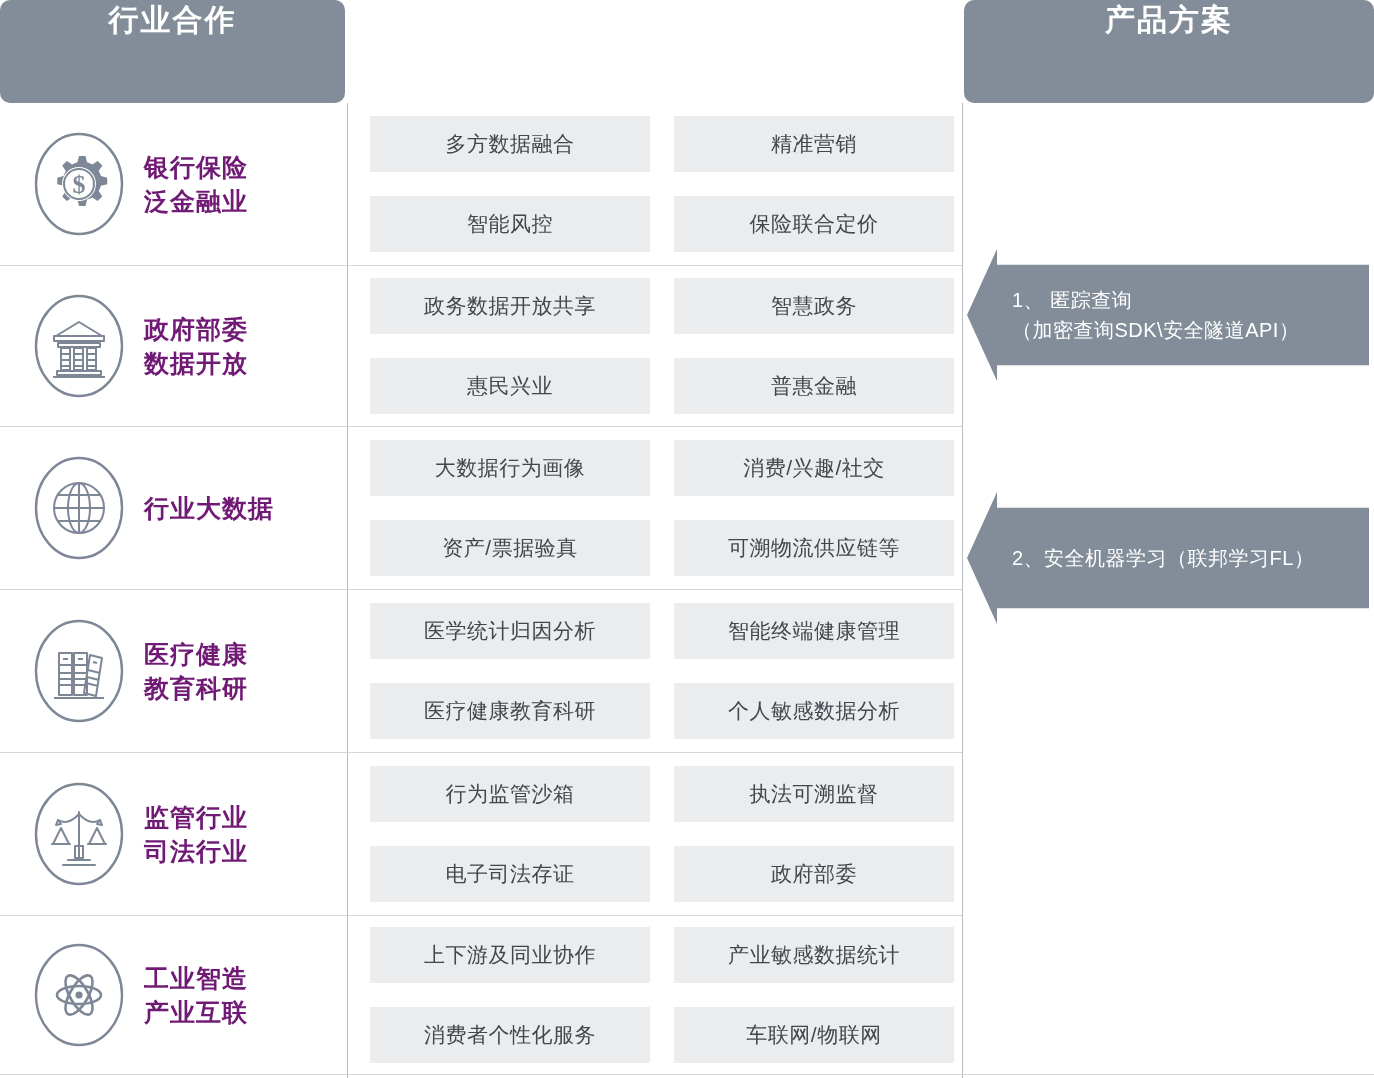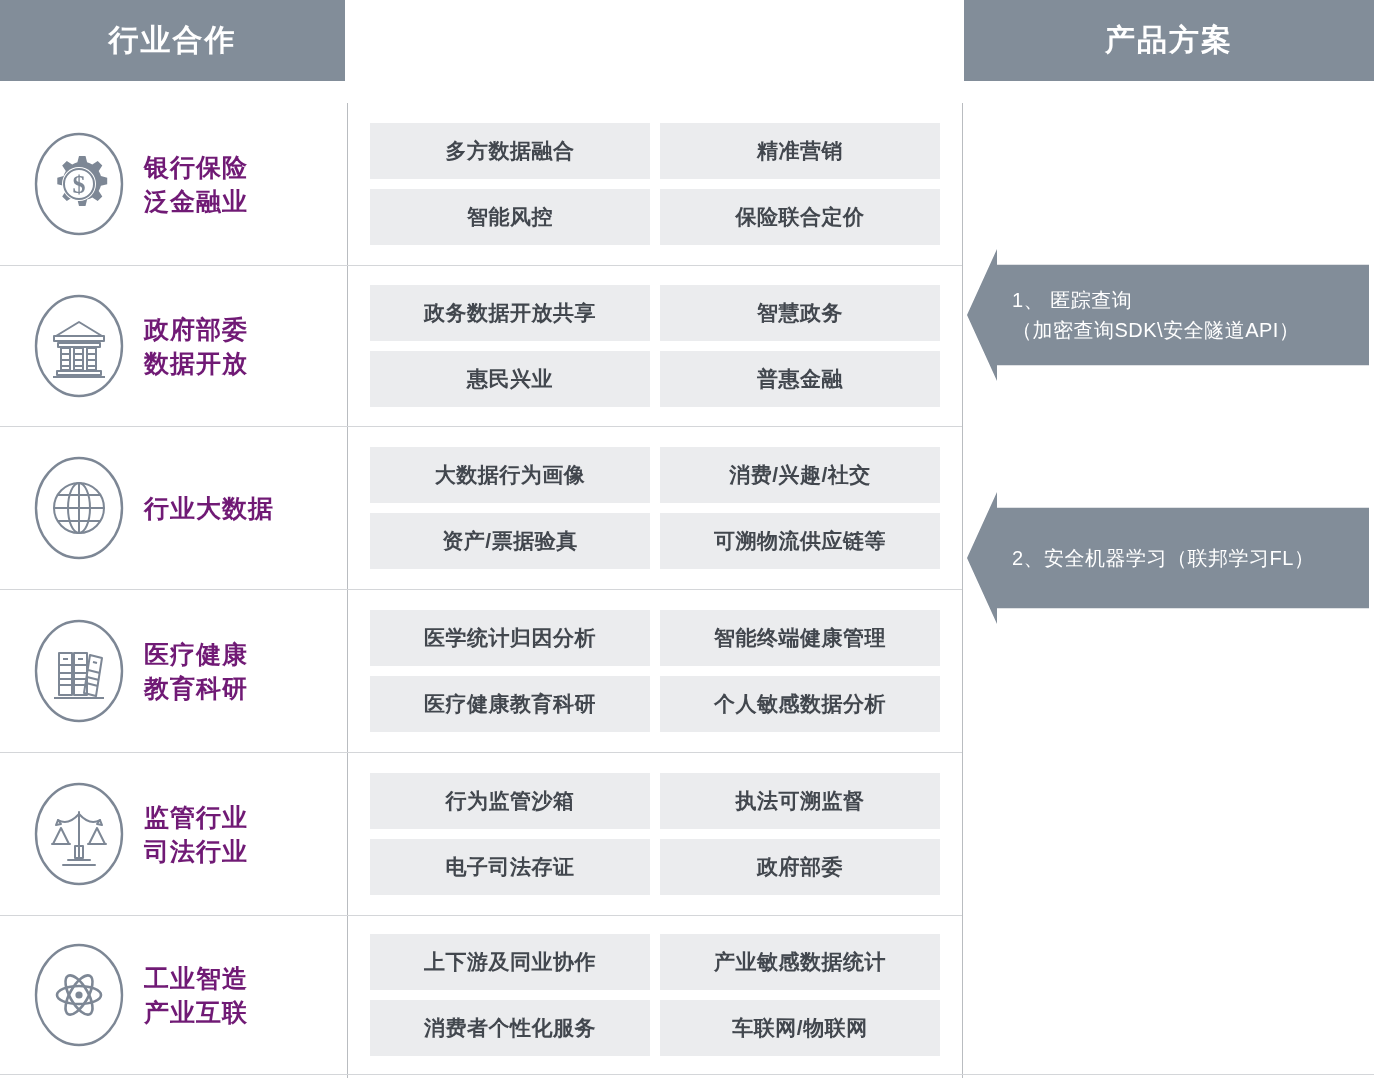--- a/index.html
+++ b/index.html
@@ -20,25 +20,25 @@
   
   .header-band {
     position: absolute;
     top: 0; left: 0;
     width: 1374px;
     height: 103px;
   }
   .hdr-cell {
     position: absolute;
     top: 0;
-    height: 81px;
+    height: 103px;
     background: #828d99;
     display: flex;
-    align-items: center;
     justify-content: center;
+    border-radius: 10px;
   }
   .hdr-cell span {
     color: #ffffff;
     font-size: 30px;
     font-weight: 700;
     letter-spacing: 2px;
     white-space: pre;
   }
   #hdr-1 { left: 0px;   width: 345px; }
   #hdr-2 { left: 349px; width: 611px; }
@@ -96,23 +96,22 @@
   
   .tags {
     position: absolute;
     left: 370px;
     top: 0;
     width: 570px;
     height: 100%;
     display: grid;
     grid-template-columns: 280px 280px;
     grid-template-rows: 56px 56px;
-    gap: 10px;
+    gap: 24px;
     align-content: center;
-    font-weight: bold;
   }
   .tag {
     background: #ebecee;
     display: flex;
     align-items: center;
     justify-content: center;
     color: #42474e;
     font-size: 21px;
     letter-spacing: 0.5px;
     white-space: nowrap;

